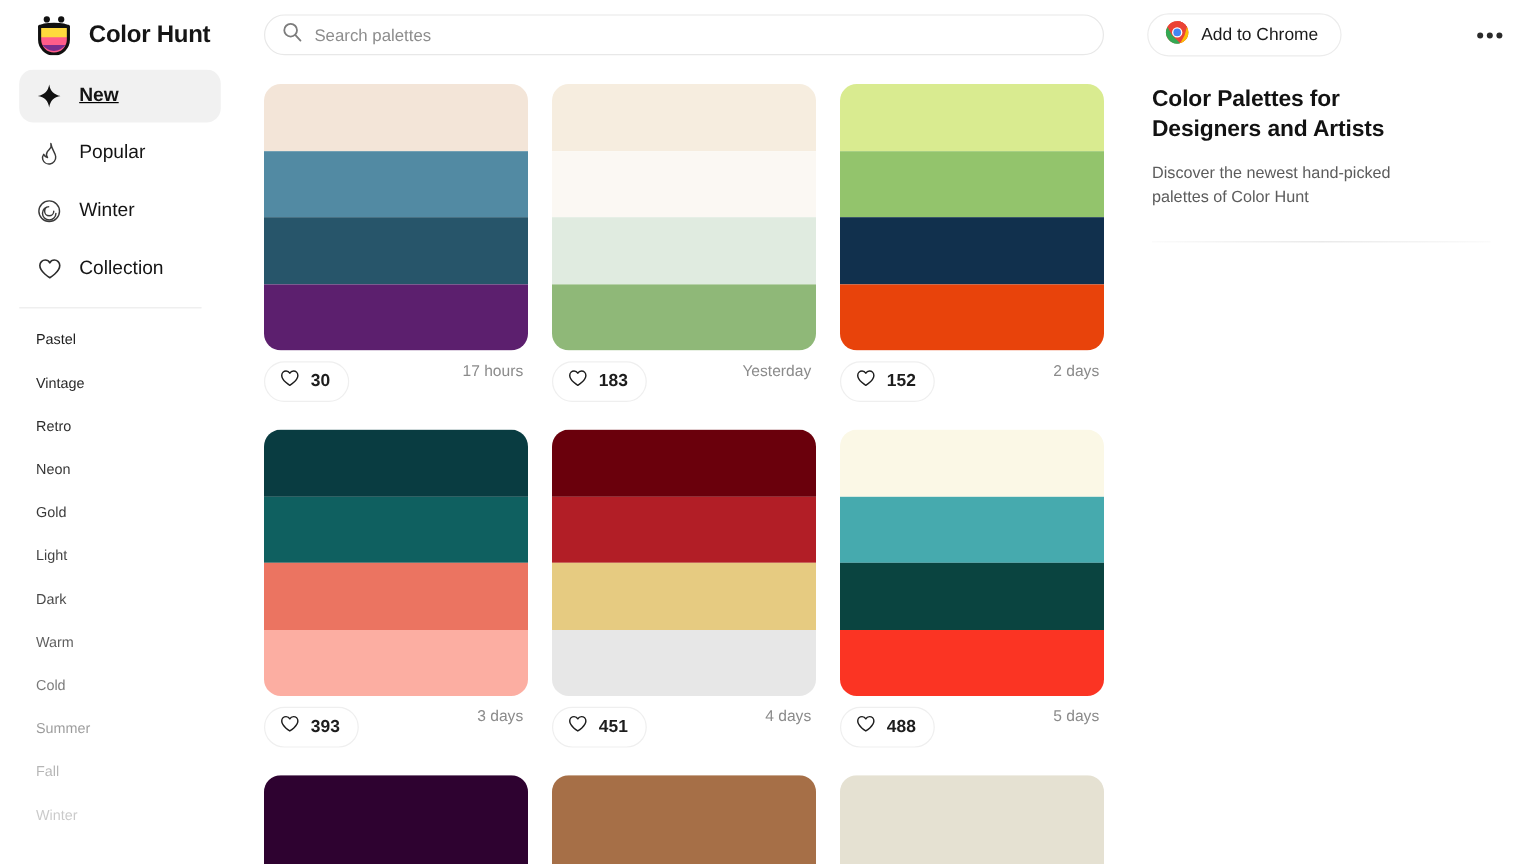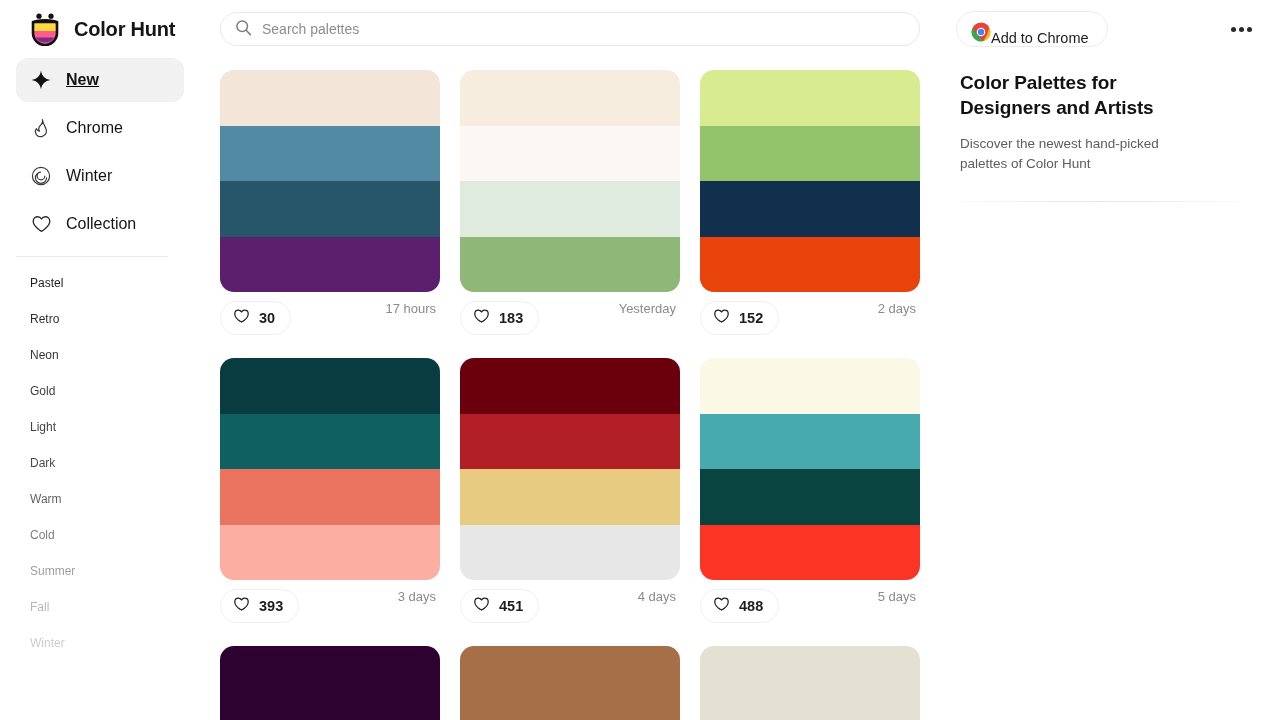--- a/index.html
+++ b/index.html
@@ -49,22 +49,22 @@
     width: 100%; height: 100%;
   }
   .search-input::placeholder { color: #8d8d8d; }
 
   .chrome-btn {
     position: absolute; left: 956px; top: 11px;
     height: 36px;
     border: 1px solid #ececec;
     border-radius: 18px;
     background: #fff;
-    display: flex; align-items: flex-end;
-    gap: 0;
+    display: flex; align-items: center;
+    gap: 10px;
     padding: 0 18px 0 14px;
     cursor: pointer;
   }
   .chrome-label { font-size: 14.5px; color: #1b1b1b; white-space: nowrap; }
 
   .more-btn {
     position: absolute; left: 1226px; top: 20px;
     width: 30px; height: 18px;
     display: flex; align-items: center; justify-content: center;
     gap: 3px;
@@ -239,21 +239,21 @@
     </span>
     <span class="nav-label">New</span>
   </div>
 
   <div class="nav-item">
     <span class="nav-icon">
       <svg width="20" height="20" viewBox="0 0 20 20">
         <path d="M11.4 1.6 C12.8 5.6 9.4 6.4 8.2 9 C7 11.6 8.6 13.2 8.6 13.2 C6.2 12.8 5.4 10.6 5.4 10.6 C4.4 12 4.2 13.4 4.6 14.8 C5.4 17.4 8 19 10.6 18.6 C13.6 18.1 15.8 15.4 15.4 12.4 C15 9.2 12.4 7.2 11.4 1.6 Z" fill="none" stroke="#3a3a3a" stroke-width="1.2" stroke-linejoin="round"></path>
       </svg>
     </span>
-    <span class="nav-label">Chrome</span>
+    <span class="nav-label">Popular</span>
   </div>
 
   <div class="nav-item">
     <span class="nav-icon">
       <svg width="20" height="20" viewBox="0 0 20 20">
         <circle cx="10" cy="10" r="8.6" fill="none" stroke="#3a3a3a" stroke-width="1.2"></circle>
         <path d="M13.8 10 A3.8 3.8 0 1 1 10 6.2 A5.6 5.6 0 1 0 15.6 11.8" fill="none" stroke="#3a3a3a" stroke-width="1.2" stroke-linecap="round"></path>
       </svg>
     </span>
     <span class="nav-label">Winter</span>
@@ -265,20 +265,21 @@
         <path d="M10.5 17.4 C 10.5 17.4 2.2 12.6 2.2 7.3 C2.2 4.6 4.3 2.7 6.7 2.7 C8.4 2.7 9.8 3.7 10.5 5 C11.2 3.7 12.6 2.7 14.3 2.7 C16.7 2.7 18.8 4.6 18.8 7.3 C18.8 12.6 10.5 17.4 10.5 17.4 Z" fill="none" stroke="#2c2c2c" stroke-width="1.35" stroke-linejoin="round"></path>
       </svg>
     </span>
     <span class="nav-label">Collection</span>
   </div>
 
   <div class="divider"></div>
 
   <div class="tag-list">
     <div class="tag-item" style="color:rgba(30,30,30,1.00)">Pastel</div>
+    <div class="tag-item" style="color:rgba(30,30,30,0.97)">Vintage</div>
     <div class="tag-item" style="color:rgba(30,30,30,0.94)">Retro</div>
     <div class="tag-item" style="color:rgba(30,30,30,0.91)">Neon</div>
     <div class="tag-item" style="color:rgba(30,30,30,0.88)">Gold</div>
     <div class="tag-item" style="color:rgba(30,30,30,0.85)">Light</div>
     <div class="tag-item" style="color:rgba(30,30,30,0.82)">Dark</div>
     <div class="tag-item" style="color:rgba(30,30,30,0.72)">Warm</div>
     <div class="tag-item" style="color:rgba(30,30,30,0.60)">Cold</div>
     <div class="tag-item" style="color:rgba(30,30,30,0.45)">Summer</div>
     <div class="tag-item" style="color:rgba(30,30,30,0.33)">Fall</div>
     <div class="tag-item" style="color:rgba(30,30,30,0.24)">Winter</div>

